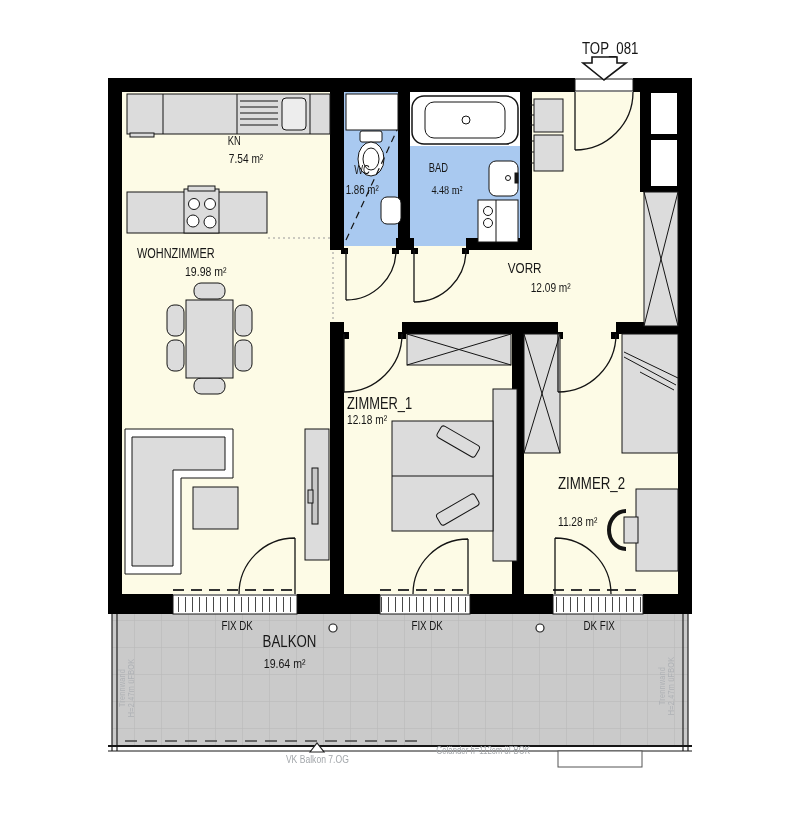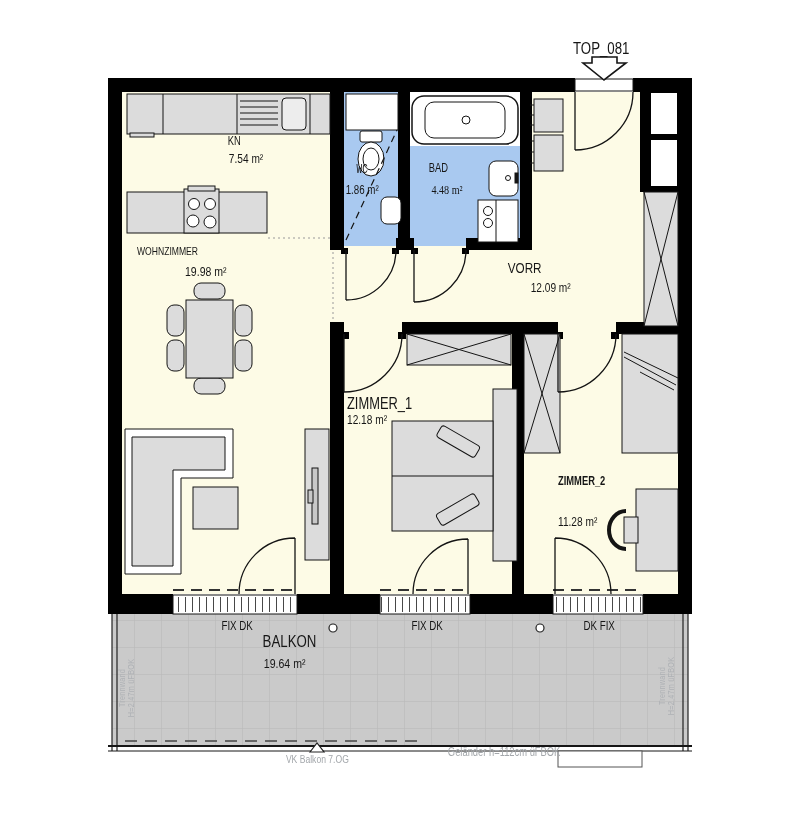--- a/index.html
+++ b/index.html
@@ -216,52 +216,52 @@
     <path d="M344,334 V392 M402,334 A58,58 0 0 1 344,392"></path>
     <path d="M558,334 V392 M616,334 A58,58 0 0 1 558,392"></path>
     <path d="M295,594 V538 M239,594 A56,56 0 0 1 295,538"></path>
     <path d="M468,594 V539 M413,594 A55,55 0 0 1 468,539"></path>
     <path d="M555,594 V538 M555,538 A56,56 0 0 1 611,594"></path>
   </g>
 
   <polygon points="592,57 617,57 617,63 626,63 604,80 583,63 592,63" fill="#ffffff" stroke="#161616" stroke-width="1.6"></polygon>
 </svg>
 
-<div class="lbl ctr" style="left:556px;top:40px;width:90px;font-size:17px;"><span class="cond">TOP_081</span></div>
+<div class="lbl ctr" style="left:556px;top:40px;width:90px;font-size:17px;text-align:right;"><span class="cond">TOP_081</span></div>
 
 <div class="lbl ctr room-name" style="left:194px;top:135px;width:80px;"><span class="cond">KN</span></div>
 <div class="lbl ctr room-area" style="left:206px;top:152px;width:80px;"><span class="cond">7.54 m²</span></div>
 
-<div class="lbl" style="left:137px;top:246px;font-size:11px;"><span class="condL">WOHNZIMMER</span></div>
+<div class="lbl" style="left:137px;top:246px;font-size:14px;"><span class="condL">WOHNZIMMER</span></div>
 <div class="lbl" style="left:137px;top:265px;font-size:13.5px;margin-left:48px;"><span class="condL">19.98 m²</span></div>
 
-<div class="lbl ctr room-name" style="left:332px;top:164px;width:60px;font-family:Liberation Mono, monospace;"><span class="cond">WC</span></div>
+<div class="lbl ctr room-name" style="left:332px;top:164px;width:60px;"><span class="cond">WC</span></div>
 <div class="lbl ctr" style="left:330px;top:184px;width:64px;font-size:12.5px;"><span class="cond">1.86 m²</span></div>
 
 <div class="lbl ctr room-name" style="left:408px;top:162px;width:60px;"><span class="cond">BAD</span></div>
 <div class="lbl ctr room-area" style="left:412px;top:183px;width:70px;font-family:Liberation Serif, serif;"><span class="cond">4.48 m²</span></div>
 
 <div class="lbl ctr" style="left:490px;top:260px;width:70px;font-size:15px;"><span class="cond">VORR</span></div>
 <div class="lbl ctr room-area" style="left:511px;top:281px;width:80px;"><span class="cond">12.09 m²</span></div>
 
 <div class="lbl" style="left:347px;top:395px;font-size:16.5px;"><span class="condL">ZIMMER_1</span></div>
 <div class="lbl" style="left:347px;top:413px;font-size:13px;"><span class="condL">12.18 m²</span></div>
 
-<div class="lbl" style="left:558px;top:475px;font-size:12px;font-weight:bold;"><span class="condL">ZIMMER_2</span></div>
+<div class="lbl" style="left:558px;top:475px;font-size:17px;"><span class="condL">ZIMMER_2</span></div>
 <div class="lbl" style="left:558px;top:495px;font-size:13px;margin-top:20px;"><span class="condL">11.28 m²</span></div>
 
 <div class="lbl ctr" style="left:244px;top:633px;width:90px;font-size:17px;"><span class="cond">BALKON</span></div>
 <div class="lbl ctr" style="left:242px;top:657px;width:85px;font-size:13.5px;"><span class="cond">19.64 m²</span></div>
 
 <div class="lbl ctr" style="left:197px;top:620px;width:80px;font-size:12.5px;"><span class="cond">FIX DK</span></div>
 <div class="lbl ctr" style="left:387px;top:620px;width:80px;font-size:12.5px;"><span class="cond">FIX DK</span></div>
 <div class="lbl ctr" style="left:559px;top:620px;width:80px;font-size:12.5px;"><span class="cond">DK FIX</span></div>
 
 <div class="lbl ctr gray" style="left:262px;top:754px;width:110px;font-size:11px;"><span class="cond">VK Balkon 7.OG</span></div>
-<div class="lbl ctr gray" style="left:432px;top:746px;width:120px;font-size:12px;"><span class="cond">Geländer h=112cm üFBOK</span></div>
+<div class="lbl ctr gray" style="left:423px;top:746px;width:120px;font-size:10px;"><span class="cond">Geländer h=112cm üFBOK</span></div>
 
 <div class="lbl vert" style="left:127px;top:688px;">
   <span>Trennwand</span><br>
   <span>H=2,47m üFBOK</span>
 </div>
 <div class="lbl vert" style="left:667px;top:686px;">
   <span>Trennwand</span><br>
   <span>H=2,47m üFBOK</span>
 </div>
 

